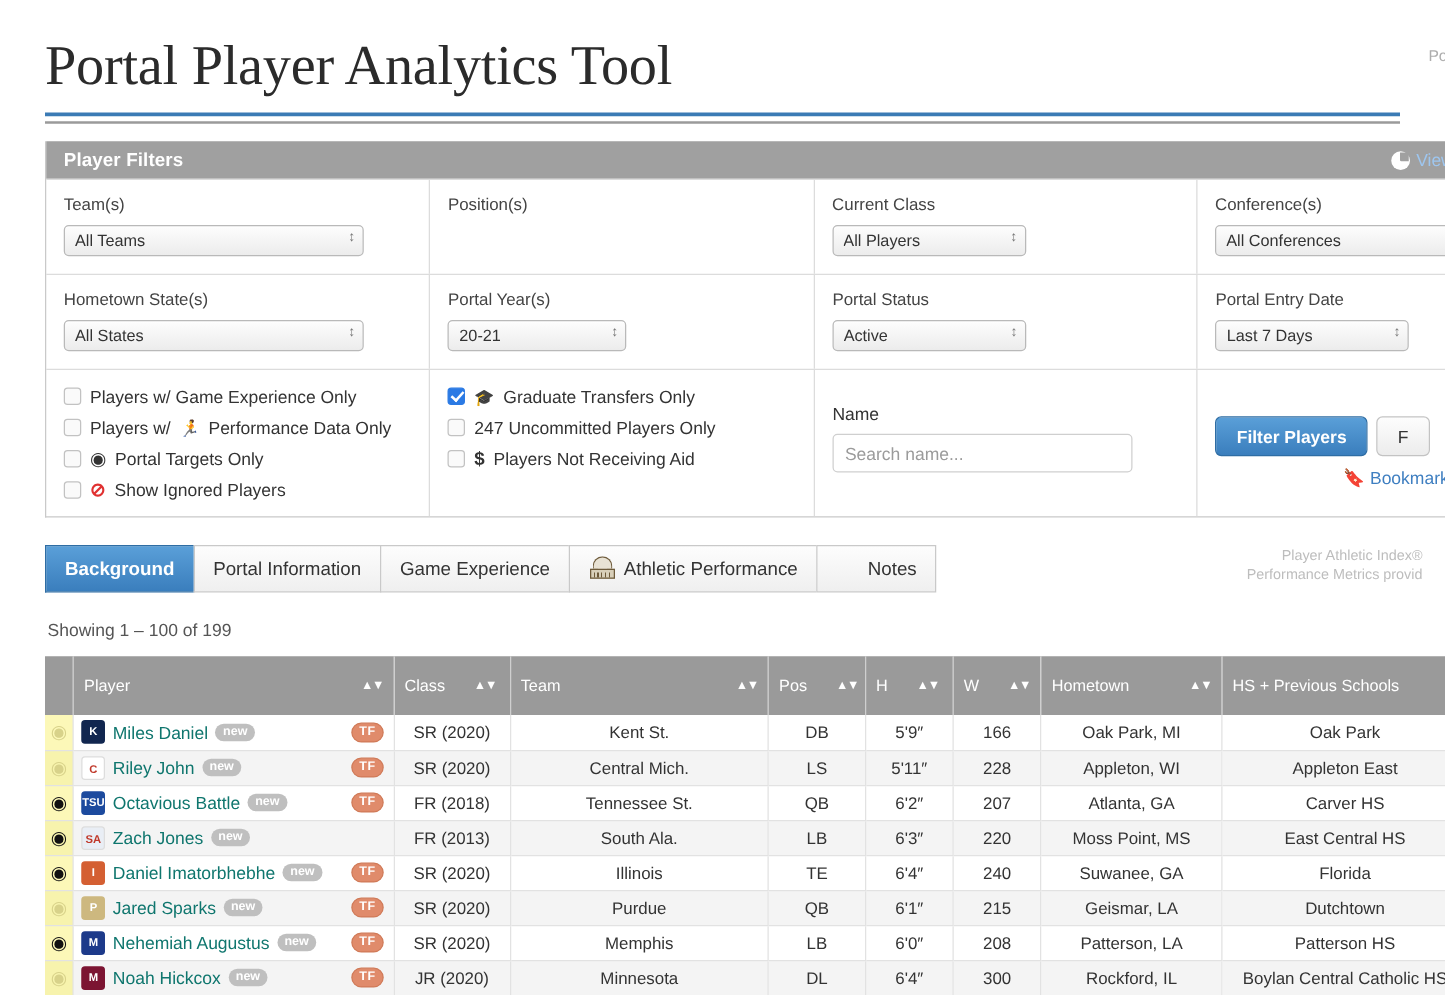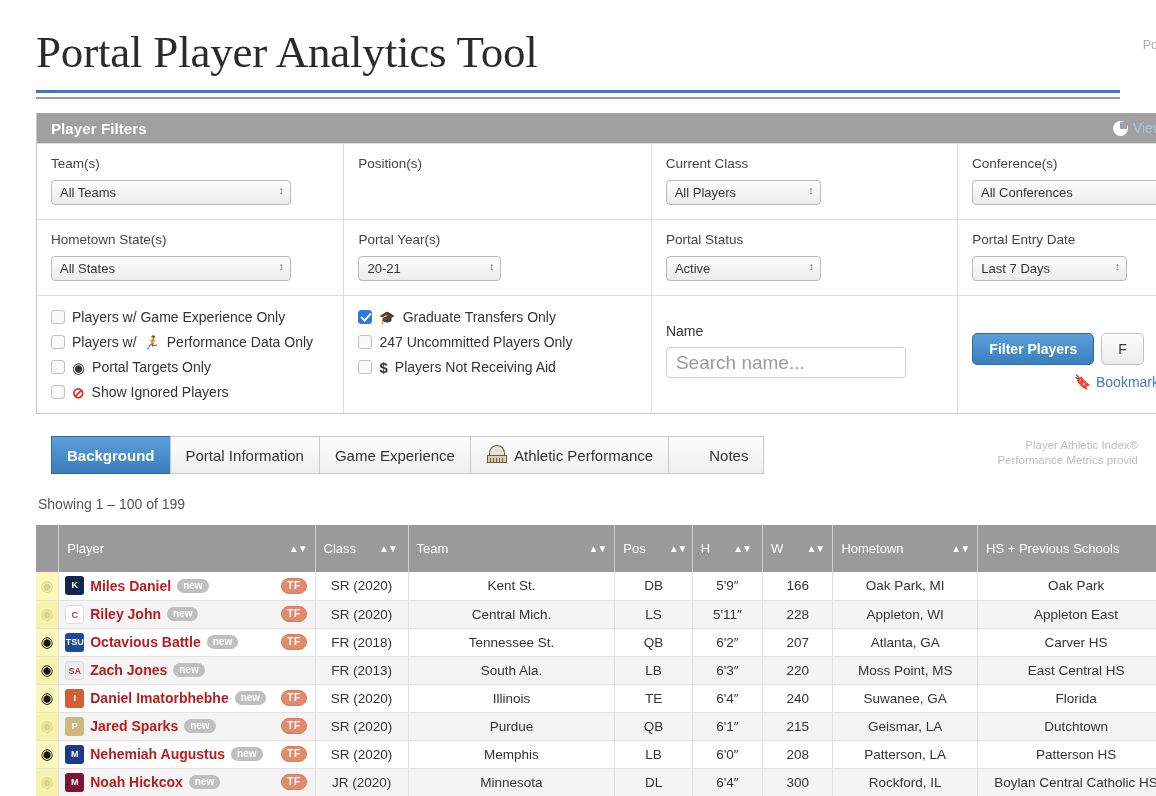--- a/index.html
+++ b/index.html
@@ -99,21 +99,21 @@
   .ico { font-size:13px; line-height:1; }
   .ico.run { font-style:italic; font-weight:bold; }
   .ico.target { font-size:15px; }
   .ico.ban { color:#e03131; font-size:15px; font-weight:bold; }
   .ico.cap { font-size:13px; }
   .ico.money { font-weight:bold; font-size:15px; }
 
   .name-label { font-size:14px; color:#333; margin:14px 0 8px 0; }
   .name-input {
     width:240px; height:31px; border:1px solid #cfcfcf; border-radius:4px;
-    padding:0 9px; font-size:19px; font-family:"Liberation Sans", sans-serif; color:#333;
+    padding:0 9px; font-size:14px; font-family:"Liberation Sans", sans-serif; color:#333;
     background:#fff;
   }
   .name-input::placeholder { color:#9b9b9b; }
 
   .btn-row { display:flex; gap:7px; margin-top:24px; }
   .btn {
     font-family:"Liberation Sans", sans-serif; font-size:14px;
     height:32px; padding:0 16px; border-radius:5px; cursor:pointer;
     border:1px solid #2e6da4;
     background:linear-gradient(#5a9fd8,#3a7ebd); color:#fff; font-weight:bold;
@@ -135,21 +135,20 @@
   .tab {
     border:1px solid #c9c9c9; border-right:none;
     background:linear-gradient(#fdfdfd,#efefef);
     height:38px; padding:0 15px; display:flex; align-items:center; gap:6px;
     font-size:15px; color:#333; white-space:nowrap;
   }
   .tab:last-child { border-right:1px solid #c9c9c9;padding-left:40px; }
   .tab.active {
     background:linear-gradient(#5a9fd8,#3a7ebd); color:#fff; font-weight:bold;
     border-color:#2e6da4;
-    margin-left:15px;
   }
   .tab-logo {
     width:22px; height:20px; display:inline-block; position:relative;
   }
   .tab-logo .dome {
     position:absolute; left:3px; top:0; width:16px; height:10px;
     border:1.5px solid #6d5a3a; border-bottom:none;
     border-radius:8px 8px 0 0; background:#e8e2d4;
   }
   .tab-logo .base {
@@ -193,21 +192,21 @@
   .bull { font-size:15px; color:#111; line-height:1; }
   .bull.dim { color:#d8d28a; }
   .tbl td.player { text-align:left; padding-left:6px; }
 
   .pcell { display:flex; align-items:center; gap:6px; }
   .logo {
     width:19px; height:19px; flex:0 0 19px; border-radius:3px;
     display:inline-block; position:relative; overflow:hidden;
     font-size:9px; font-weight:bold; color:#fff; line-height:19px; text-align:center;
   }
-  .pname { color:#b91c1c; font-weight:bold; font-size:14px; white-space:nowrap; }
+  .pname { color:#0f766e; font-weight:normal; font-size:14px; white-space:nowrap; }
   .badge-new {
     background:#bfbfbf; color:#fff; font-size:10px; font-weight:bold;
     border-radius:7px; padding:1px 6px 2px 6px; line-height:11px;
   }
   .badge-tf {
     margin-left:auto; background:#e08b6b; color:#fff; font-size:10px; font-weight:bold;
     border-radius:9px; padding:2px 5px; line-height:10px; letter-spacing:.5px;
     border:1px solid #d07a58;
   }
   .col-class { width:90px; }

